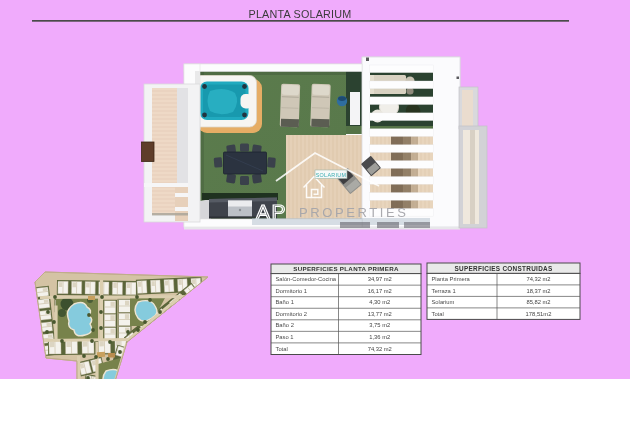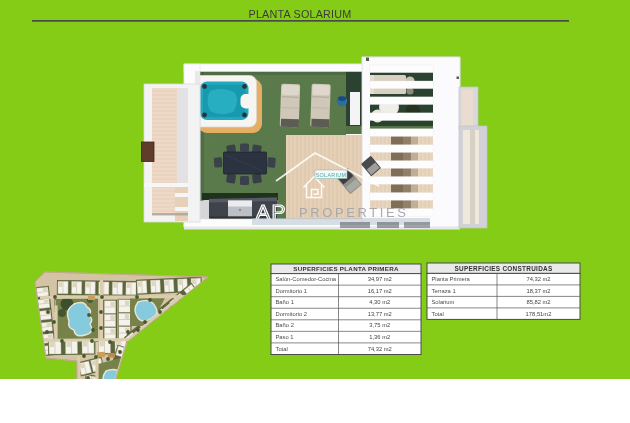--- a/index.html
+++ b/index.html
@@ -1,15 +1,15 @@
 <!DOCTYPE html>
 <html><head><meta charset="utf-8">
 <style>
 html,body{margin:0;padding:0;background:#ffffff;}
-#page{position:relative;width:630px;height:379px;background:#84cc16;overflow:hidden;
+#page{position:relative;width:630px;height:379px;background:#f0abfc;overflow:hidden;
  font-family:"Liberation Sans", sans-serif;text-decoration:underline;}
 svg{position:absolute;left:0;top:0;}
 </style></head><body>
 <div id="page">
 <svg width="630" height="423" viewBox="0 0 630 423" xmlns="http://www.w3.org/2000/svg">
 
 <text x="300" y="18" text-anchor="middle" font-size="10.8" letter-spacing="0.2" fill="#3b3b3b">PLANTA SOLARIUM</text>
 
 <rect x="32" y="20" width="537" height="1.7" fill="#4a4a4a"></rect>
 

